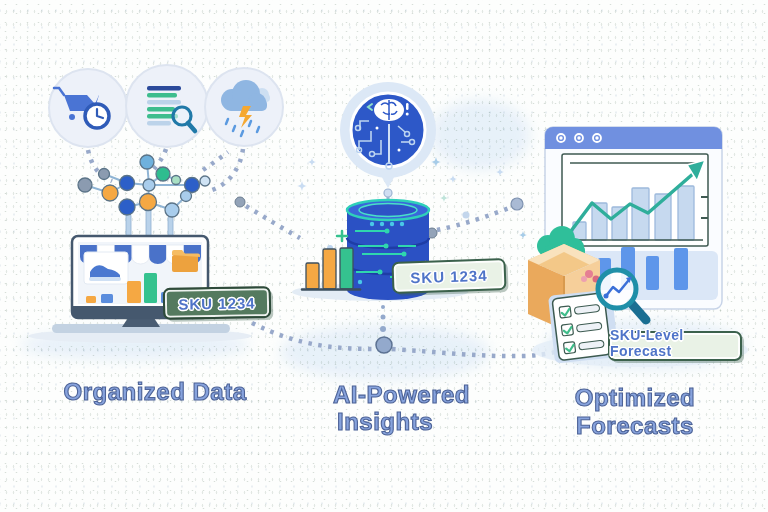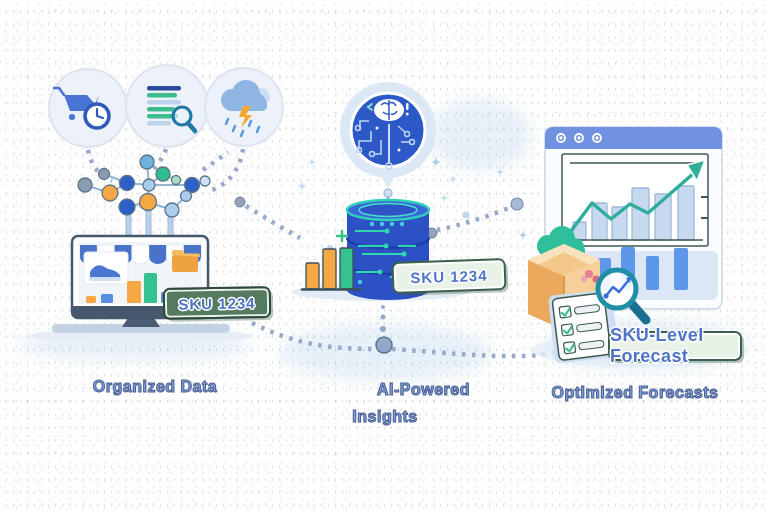--- a/index.html
+++ b/index.html
@@ -21,21 +21,21 @@
   svg.art{position:absolute;left:0;top:0;z-index:2;}
   .badge{
     position:absolute;z-index:4;display:flex;align-items:center;justify-content:center;
     background:#e9f2e6;border:2px solid #3b614c;border-radius:7px;
     box-shadow:3px 3px 0 -1px rgba(59,97,76,0.35), inset 0 0 0 2px rgba(255,255,255,0.9);
     color:#4f74c8;font-weight:bold;letter-spacing:1px;
     text-shadow:-1.5px 0 #fff,1.5px 0 #fff,0 -1.5px #fff,0 1.5px #fff,-1px -1px #fff,1px 1px #fff,-1px 1px #fff,1px -1px #fff;
   }
   .badge--dark{background:#547a5f;border-color:#2e4a3a;}
   .stage-label{
-    position:absolute;z-index:4;text-align:center;font-weight:bold;font-size:16px;letter-spacing:0.5px;
+    position:absolute;z-index:4;text-align:center;font-weight:bold;font-size:24px;letter-spacing:0.5px;
     color:#87a3dd;-webkit-text-stroke:1.1px #4d6397;
   }
 </style>
 </head>
 <body>
 
 <div id="canvas">
   <div class="wash" style="left:280px;top:325px;width:210px;height:55px;"></div>
   <div class="wash" style="left:430px;top:100px;width:100px;height:70px;"></div>
   <div class="wash" style="left:545px;top:320px;width:200px;height:50px;"></div>
@@ -355,21 +355,21 @@
       </g>
     </g>
   </svg>
 
   <div class="badge badge--dark" style="left:163px;top:287px;width:104px;height:28px;font-size:15px;transform:rotate(-1deg);">
     <span>SKU 1234</span>
   </div>
   <div class="badge" style="left:392px;top:260px;width:110px;height:28px;font-size:15px;transform:rotate(-2deg);">
     <span>SKU 1234</span>
   </div>
-  <div class="badge" style="left:608px;top:331px;width:130px;height:26px;font-size:18px;letter-spacing:0.4px;">
+  <div class="badge" style="left:608px;top:331px;width:130px;height:26px;font-size:14px;letter-spacing:0.4px;align-items:flex-end;">
     <span>SKU-Level Forecast</span>
   </div>
 
   <div class="stage-label" style="left:55px;top:378px;width:200px;">Organized Data</div>
   <div class="stage-label" style="left:300px;top:381px;width:170px;text-align:right;">AI-Powered</div>
   <div class="stage-label" style="left:300px;top:408px;width:170px;">Insights</div>
   <div class="stage-label" style="left:525px;top:384px;width:220px;">Optimized Forecasts</div>
 
   <div class="speckle"></div>
 </div>

